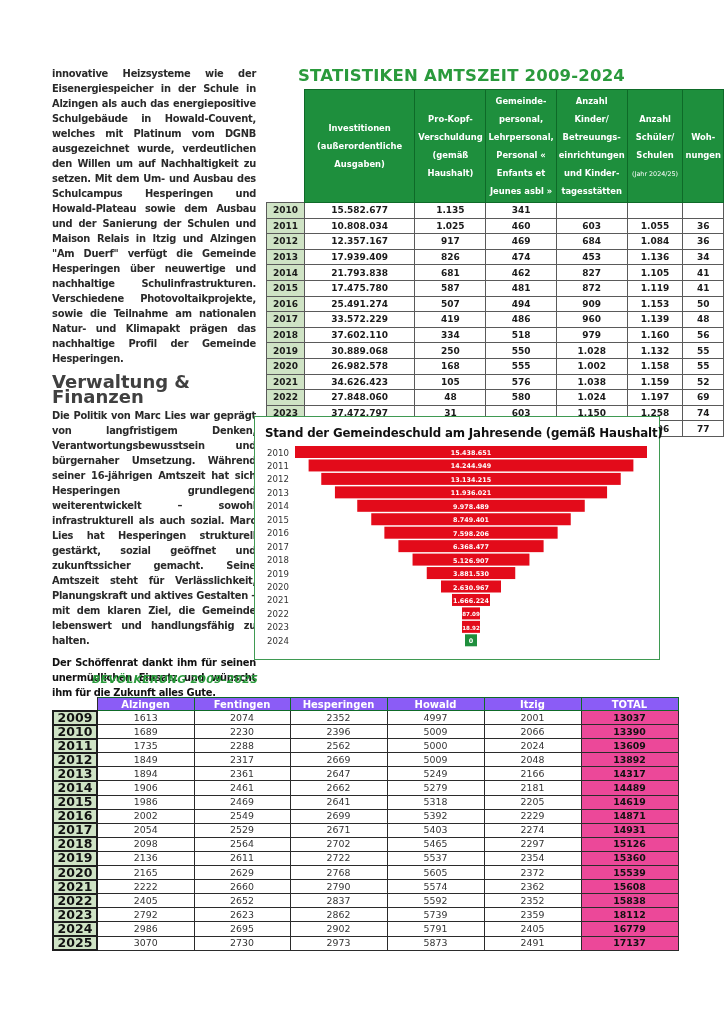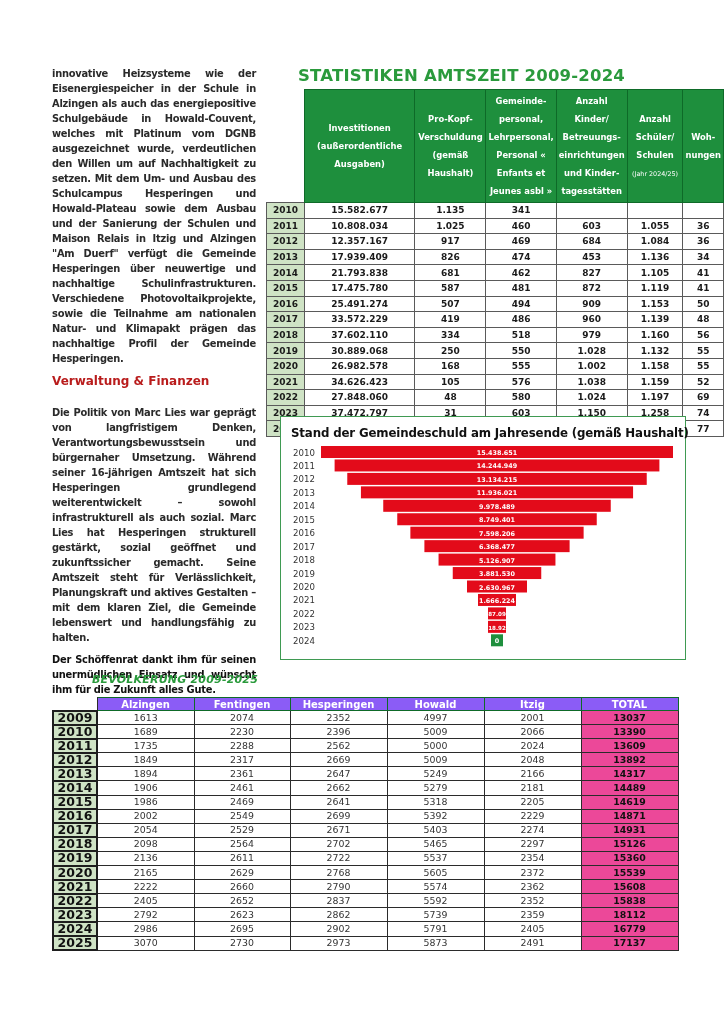--- a/index.html
+++ b/index.html
@@ -2,37 +2,37 @@
 <html><head>
 <meta charset="utf-8">
 <style>
   * { box-sizing: border-box; margin: 0; padding: 0; }
   html, body { width: 724px; height: 1024px; background: #ffffff; overflow: hidden; }
   body { position: relative; font-family: "DejaVu Sans", sans-serif; color: #1e1e1e; }
 
   
   .left-col { position: absolute; left: 52px; top: 66px; width: 204px; font-size: 9.9px; line-height: 15px; color: #2a2a2a; letter-spacing: -0.25px; }
   .left-col p { text-align: justify; margin-bottom: 7px; font-weight: bold; }
-  .left-col h3 { color: #b91c1c; font-size: 12px; font-weight: bold; margin: 8px 0 16px; letter-spacing: 0; }
+  .left-col h3 { color: #404040; font-size: 18px; font-weight: bold; margin: 8px 0 4px; letter-spacing: 0; }
   .left-col p.bold { font-weight: bold; color: #111; }
 
   
   .stat-title { position: absolute; left: 298px; top: 66px; font-size: 16.5px; font-weight: bold; color: #2a9a3c; letter-spacing: 0.2px; }
 
   
   table.stat { position: absolute; left: 266px; top: 89px; border-collapse: collapse; font-size: 9px; font-weight: bold; }
   table.stat th { background: #1e8f3d; color: #fff; border: 1px solid #0e6a28; font-size: 8.4px; line-height: 18px; padding: 2px 2px; text-align: center; vertical-align: middle; height: 78px; }
   table.stat th.corner { background: #fff; border: none; }
   table.stat th small { font-size: 6.4px; font-weight: normal; }
   table.stat td { border: 1px solid #5a5a5a; height: 15.6px; text-align: center; padding: 0 2px; color: #1a1a1a; background: #fff; }
   table.stat td.year { background: #cfe3c5; width: 38px; }
   .c1 { width: 111px; } .c2 { width: 71px; } .c3 { width: 68px; } .c4 { width: 70px; } .c5 { width: 56px; } .c6 { width: 34px; }
 
   
-  .chart-box { position: absolute; left: 280px; top: 416px; width: 406px; height: 244px; border: 1.5px solid #3f9a52; background: #fff; }
+  .chart-box { position: absolute; left: 254px; top: 416px; width: 406px; height: 244px; border: 1.5px solid #3f9a52; background: #fff; }
   .chart-title { position: absolute; left: 10px; top: 9px; font-size: 11.8px; font-weight: bold; color: #111; letter-spacing: -0.15px; white-space: nowrap; }
   .chart-svg { position: absolute; left: 0; top: 0; }
 
   
   .pop-title { position: absolute; left: 92px; top: 673px; font-size: 11px; font-weight: bold; color: #2a9a3c; letter-spacing: 0.2px; font-style: italic; }
   table.pop { position: absolute; left: 52px; top: 697px; border-collapse: collapse; font-size: 9.4px; }
   table.pop th { background: #8b5cf6; color: #fff; font-weight: bold; font-size: 10px; height: 13px; border: 1px solid #0e6a28; text-align: center; line-height: 11px; }
   table.pop th.corner { background: #fff; border: none; border-right: 1px solid #2b2b2b; }
   table.pop td { border: 1px solid #2b2b2b; height: 14.1px; text-align: center; color: #333; line-height: 12px; background: #fff; }
   table.pop td.year { background: #cfe3c5; font-weight: bold; font-size: 12.5px; color: #111; border: 2px solid #1e1e1e; border-right: 2px solid #1e1e1e; }

